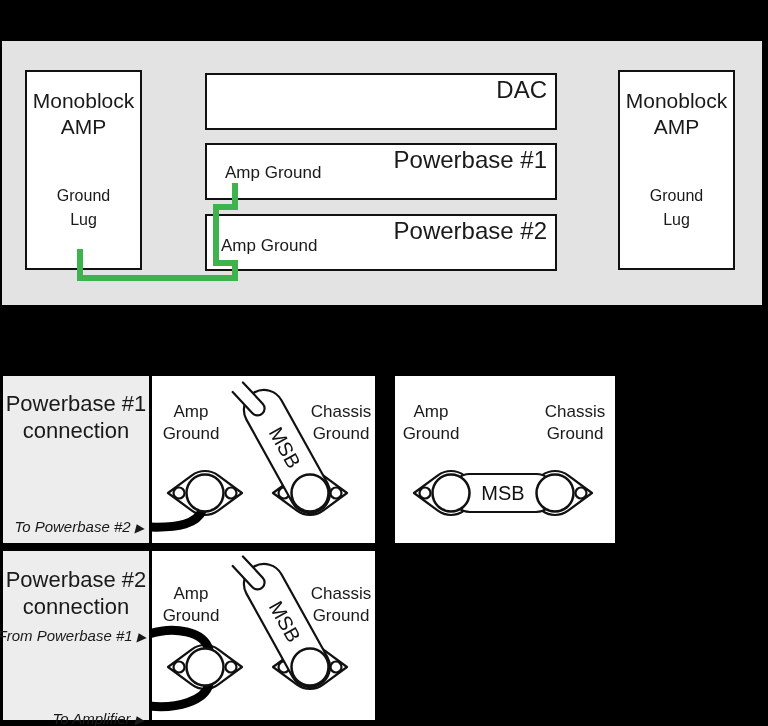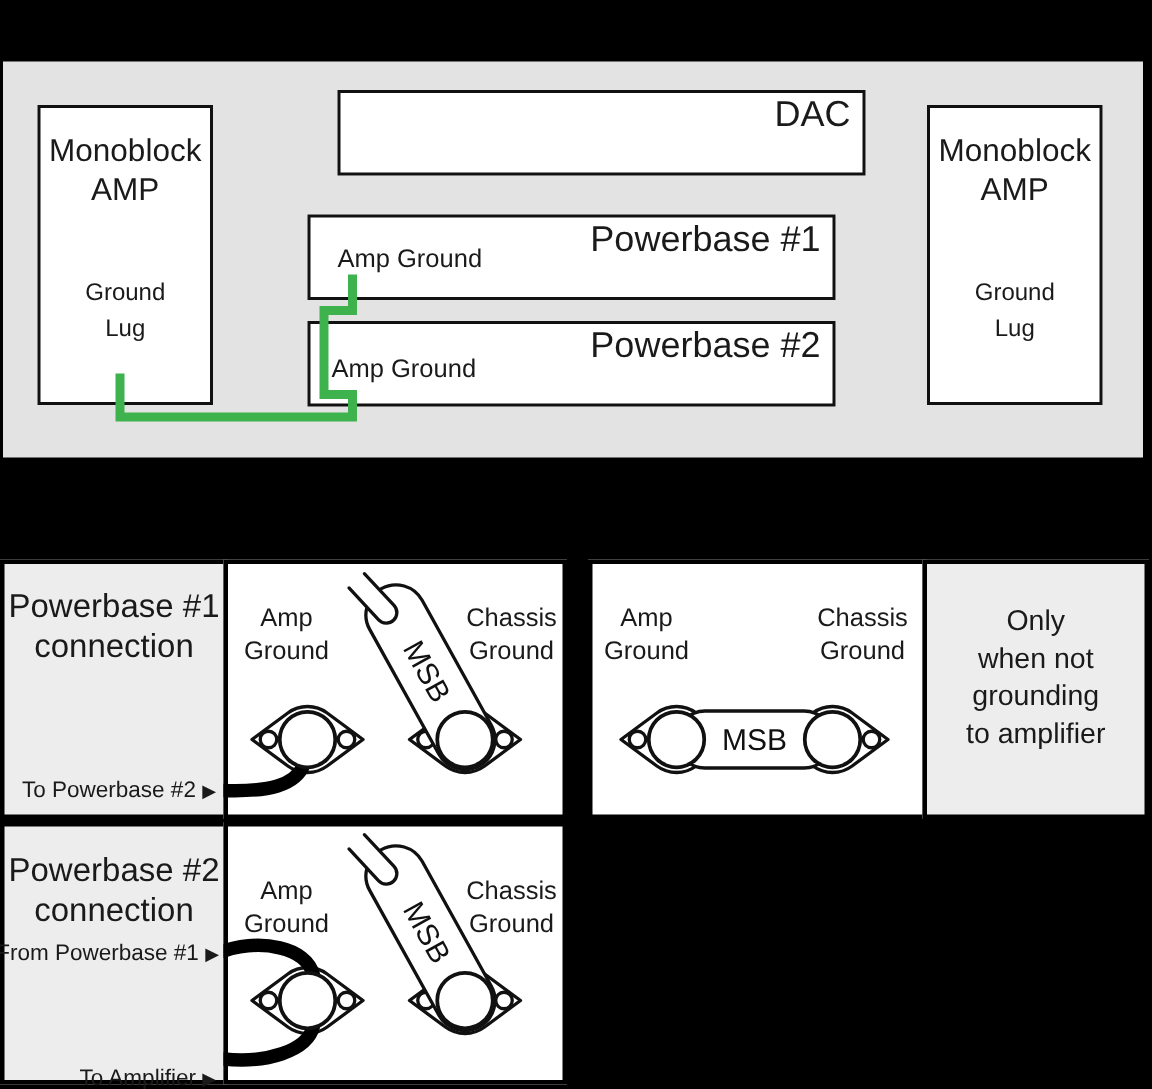--- a/index.html
+++ b/index.html
@@ -13,21 +13,21 @@
   .ampbox{width:117px;height:200px;top:29px;}
   .amp-title{position:absolute;left:0;right:0;top:16px;text-align:center;font-size:21px;line-height:26px;}
   .amp-lug{position:absolute;left:0;right:0;top:112px;text-align:center;font-size:16px;line-height:24px;}
   .rackbox{left:203px;width:352px;height:57px;}
   .rack-title{position:absolute;top:1px;right:8px;font-size:24px;}
   .rack-ground{position:absolute;font-size:17px;white-space:nowrap;}
   
   .gbox{position:absolute;background:#ededed;border:3px solid #000;box-sizing:border-box;}
   .dbox{position:absolute;background:#fff;border:3px solid #000;box-sizing:border-box;}
   .gtitle{position:absolute;left:0;right:0;top:14px;text-align:center;font-size:22px;line-height:27px;}
-  .port{position:absolute;font-size:15px;white-space:nowrap;text-align:right;}
+  .port{position:absolute;font-size:15px;white-space:nowrap;text-align:right;font-style:italic;}
   .arr{font-size:12px;letter-spacing:0;}
   .dlabel{position:absolute;font-size:17px;line-height:22px;text-align:center;}
   .note{position:absolute;left:0;right:0;top:26px;text-align:center;font-size:19px;line-height:25px;}
   svg{display:block;}
   .diag-svg{position:absolute;left:-3px;top:-3px;}
   text{font-family:"Liberation Sans",sans-serif;fill:#111;}
 </style>
 </head>
 <body>
 
@@ -35,21 +35,21 @@
 
   <div id="top-panel" class="abs">
 
     <div class="wbox ampbox" style="left:23px;">
       <div class="amp-title pre">Monoblock
 AMP</div>
       <div class="amp-lug pre">Ground
 Lug</div>
     </div>
 
-    <div class="wbox rackbox" style="top:19px;margin-left:20px;">
+    <div class="wbox rackbox" style="top:32px;">
       <div class="rack-title">DAC</div>
     </div>
 
     <div class="wbox rackbox" style="top:102px;">
       <div class="rack-title">Powerbase #1</div>
       <div class="rack-ground" style="left:18px;top:18px;">Amp Ground</div>
     </div>
 
     <div class="wbox rackbox" style="top:173px;">
       <div class="rack-title">Powerbase #2</div>
@@ -116,26 +116,20 @@
       <circle cx="59" cy="120" r="18.5" fill="#fff" stroke="#111" stroke-width="2.5"></circle>
       <circle cx="163" cy="120" r="18.5" fill="#fff" stroke="#111" stroke-width="2.5"></circle>
       <text x="111" y="127" text-anchor="middle" font-size="20">MSB</text>
     </svg>
     <div class="dlabel pre" style="left:0;width:72px;top:25px;">Amp
 Ground</div>
     <div class="dlabel pre" style="left:140px;width:80px;top:25px;">Chassis
 Ground</div>
   </div>
 
-  <div class="gbox" style="left:615px;top:373px;width:151px;height:173px;">
-    <div class="note pre">Only
-when not
-grounding
-to amplifier</div>
-  </div>
 
   <div class="gbox" style="left:0;top:548px;width:152px;height:175px;">
     <div class="gtitle pre" style="top:15px;">Powerbase #2
 connection</div>
     <div class="port" style="right:3px;top:76px;">
       <span>From Powerbase #1</span>
       <span class="arr">▶</span>
     </div>
     <div class="port" style="right:5px;top:159px;">
       <span>To Amplifier</span>

